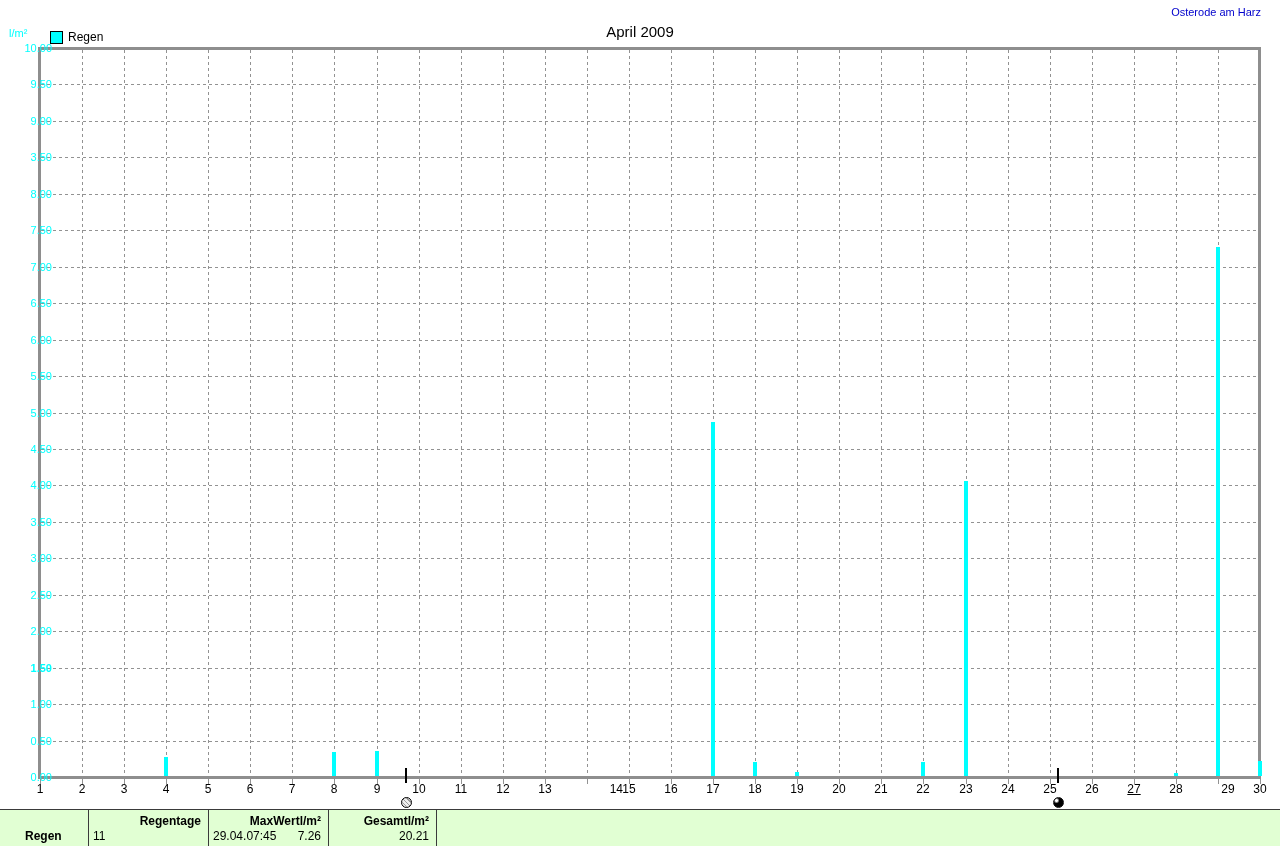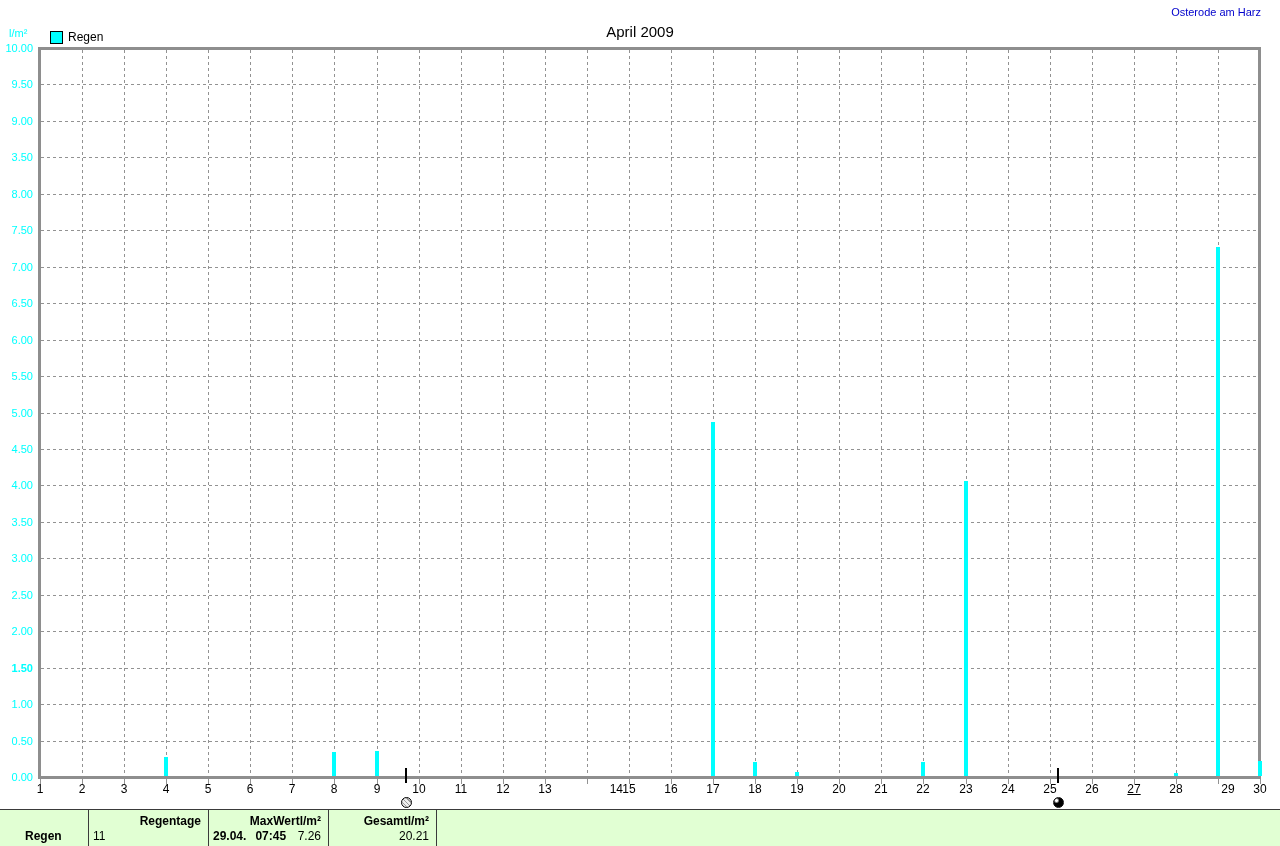--- a/index.html
+++ b/index.html
@@ -19,21 +19,21 @@
 
   .plot-frame{position:absolute;left:38px;top:47px;width:1223px;height:732px;
               border:3px solid #8e8e8e;box-sizing:border-box;}
 
   .vgrid{position:absolute;width:1px;top:50px;height:726px;
          background:repeating-linear-gradient(to bottom,#929292 0 3px,transparent 3px 6px);}
   .hgrid{position:absolute;left:41px;width:1217px;height:1px;
          background:repeating-linear-gradient(to right,#929292 0 3px,transparent 3px 6px);}
   .xstub{position:absolute;width:1px;top:779px;height:5px;background:#929292;}
 
-  .ytick{position:absolute;left:0;width:33px;text-align:right;
+  .ytick{position:absolute;left:0;width:52px;text-align:right;
          font-size:11px;color:#00ffff;}
   .xtick{position:absolute;width:32px;text-align:center;top:782px;
          font-size:12px;color:#000;}
 
   .bar{position:absolute;width:4px;background:#00ffff;}
 
   .moon-tick{position:absolute;width:2px;top:768px;height:15px;background:#000;}
   .moon{position:absolute;top:797px;width:11px;height:11px;border-radius:50%;box-sizing:border-box;}
   .moon.full-moon{border:1px solid #000;
         background:repeating-linear-gradient(45deg,#9b9b9b 0 1px,#eeeeee 1px 3px);}
@@ -43,21 +43,21 @@
   .summary{position:absolute;left:0;top:809px;width:1280px;height:37px;
            background:#e1ffd3;border-top:1px solid #3a3a3a;box-sizing:border-box;
            font-size:12px;color:#000;}
   .vsep{position:absolute;top:0;bottom:0;width:1px;background:#3a3a3a;}
   .row-label{position:absolute;left:25px;top:19px;font-weight:bold;}
   .cell{position:absolute;top:0;height:37px;box-sizing:border-box;}
   .cell .r1{position:absolute;top:4px;left:5px;right:7px;display:flex;
             justify-content:flex-end;font-weight:bold;white-space:nowrap;}
   .cell .r2{position:absolute;top:19px;left:5px;right:7px;display:flex;
             justify-content:space-between;white-space:nowrap;}
-  .cell .grp{display:flex;gap:9px;font-weight:bold;}
+  .cell .grp{display:flex;gap:0;}
 </style>
 </head>
 <body>
 
 <div class="stage">
 
   <div class="chart-title">April 2009</div>
   <div class="station">Osterode am Harz</div>
 
   <div class="y-unit">l/m²</div>

